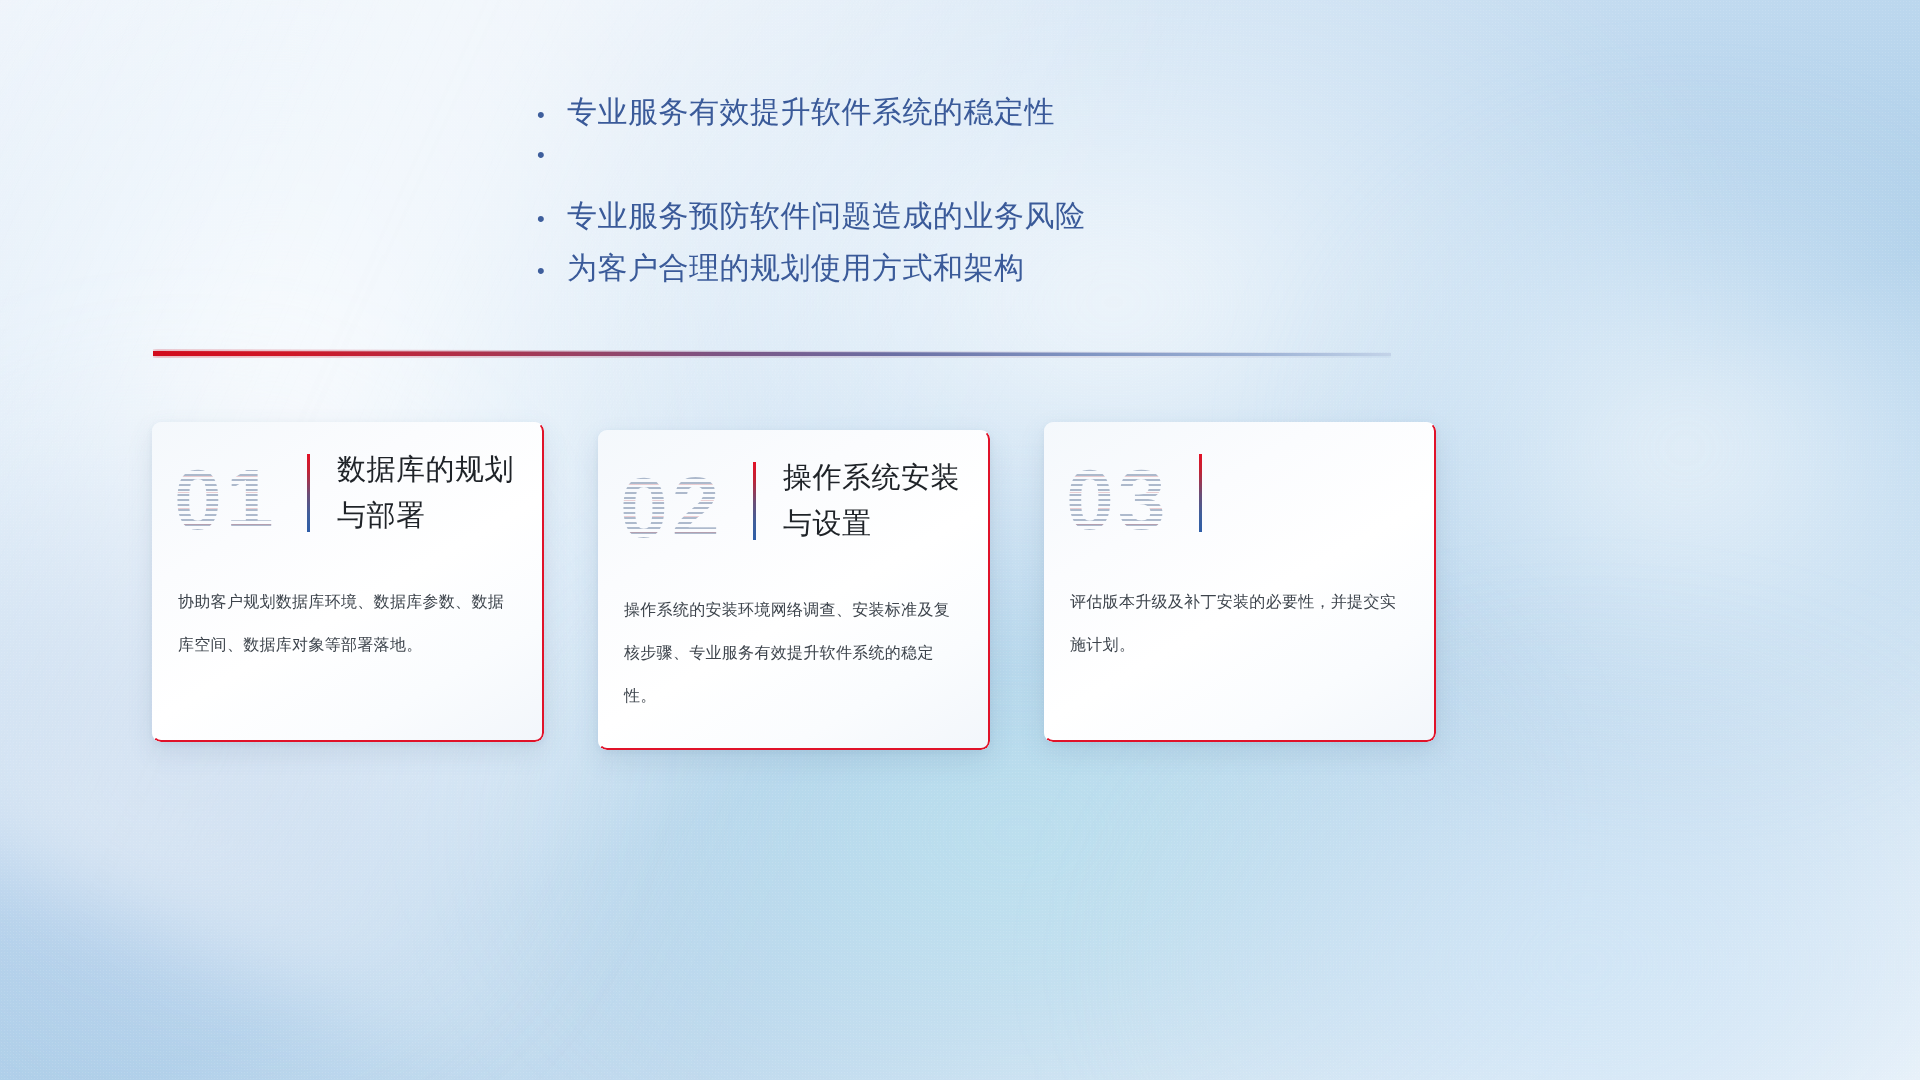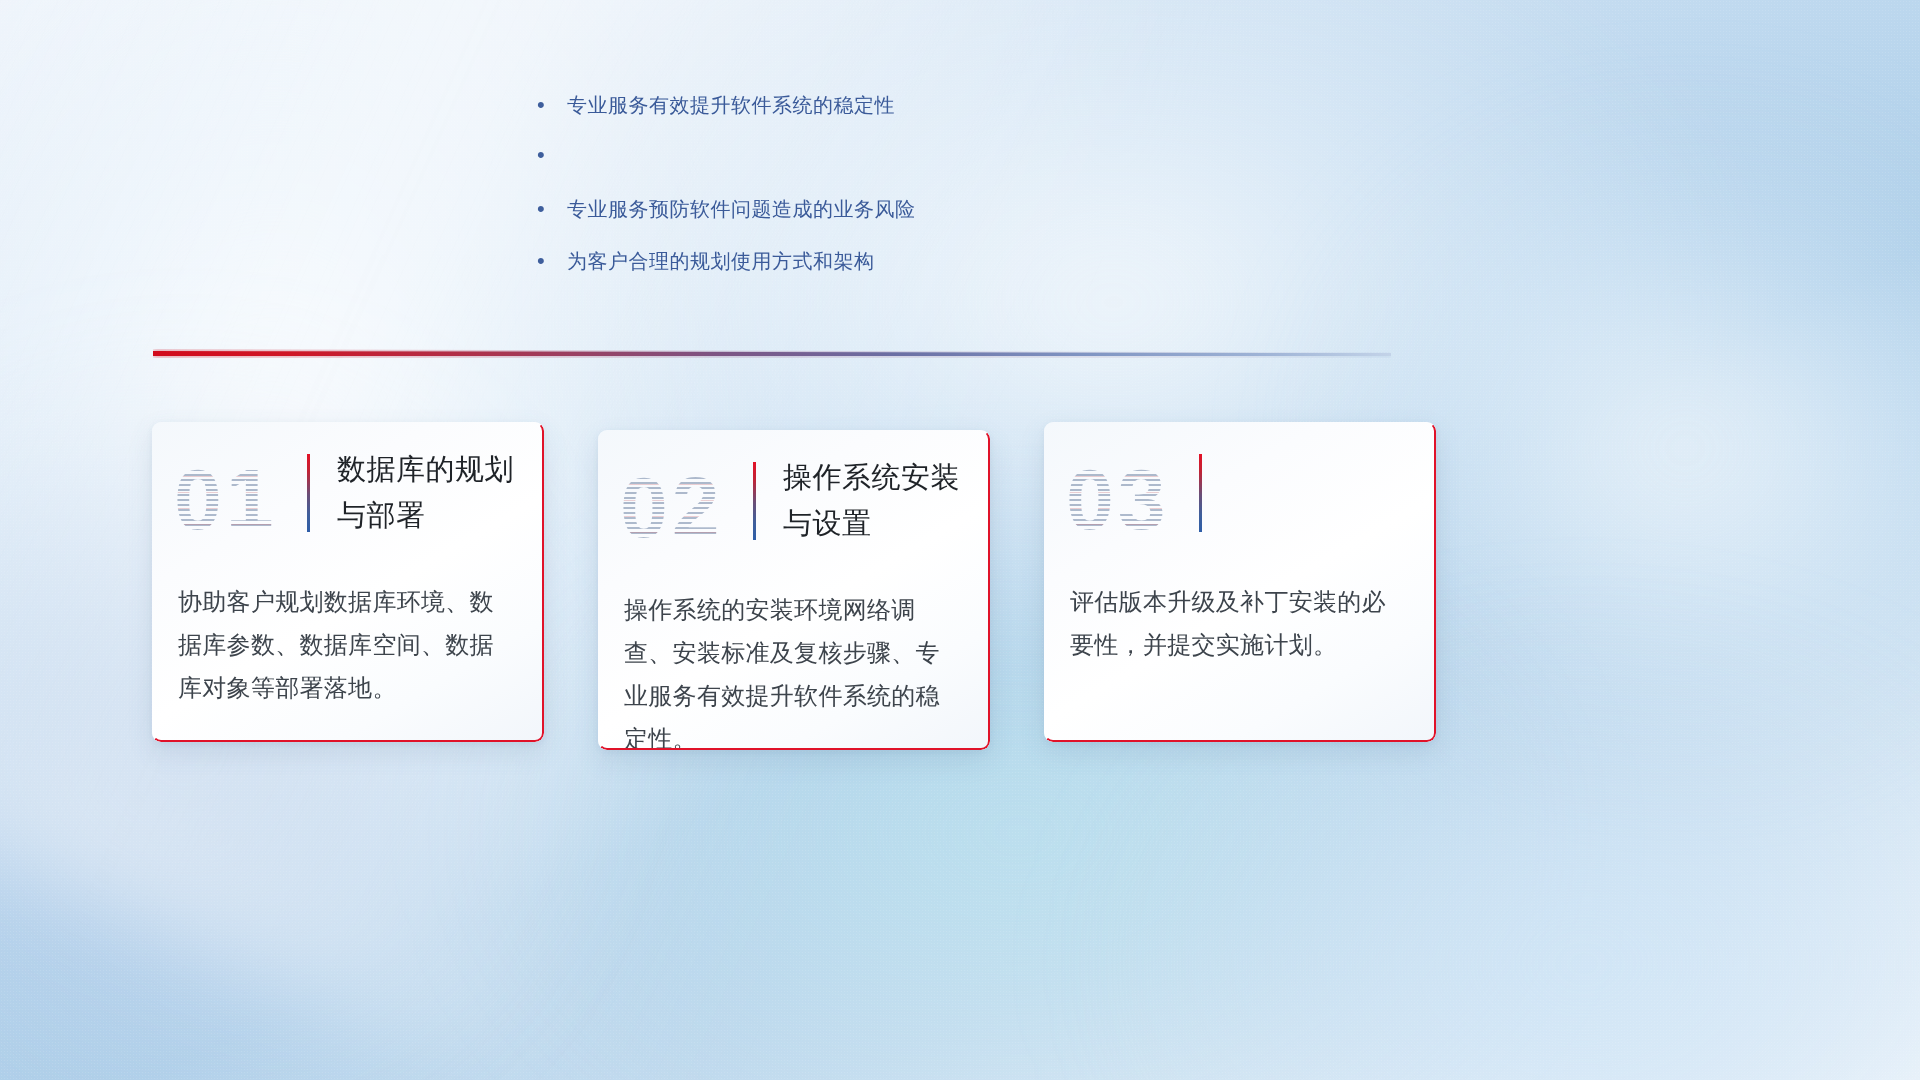--- a/index.html
+++ b/index.html
@@ -67,21 +67,21 @@
   .bullet-row{
     display:flex;align-items:baseline;
     height:52px;
   }
   .bullet-dot{
     width:30px;flex:0 0 30px;
     color:#3e5e9c;font-size:22px;line-height:1;
     text-align:left;
   }
   .bullet-text{
-    font-size:20px;
+    font-size:30px;
     color:#3a5a99;
     letter-spacing:.5px;
     white-space:nowrap;
   }
 
   
   #divider{
     position:absolute;left:153px;top:349px;width:1238px;height:12px;
   }
   .div-line{
@@ -159,21 +159,21 @@
     background:linear-gradient(180deg,#e31127 0%,#c22335 22%,#6a4e77 52%,#3f5f9c 78%,#2e5ea8 100%);
   }
   .card-title{
     position:absolute;left:185px;top:6px;width:190px;
     font-size:29px;line-height:46px;
     color:#1f2328;
     letter-spacing:.5px;
   }
   .card-body{
     position:absolute;left:26px;top:158px;width:340px;
-    font-size:24px;line-height:43px;
+    font-size:16px;line-height:43px;
     color:#3d444c;
     letter-spacing:.3px;
   }
 </style>
 </head>
 <body>
 
 <div id="bg">
   <div class="bg-base"></div>
   <div class="bg-tint-left"></div>

